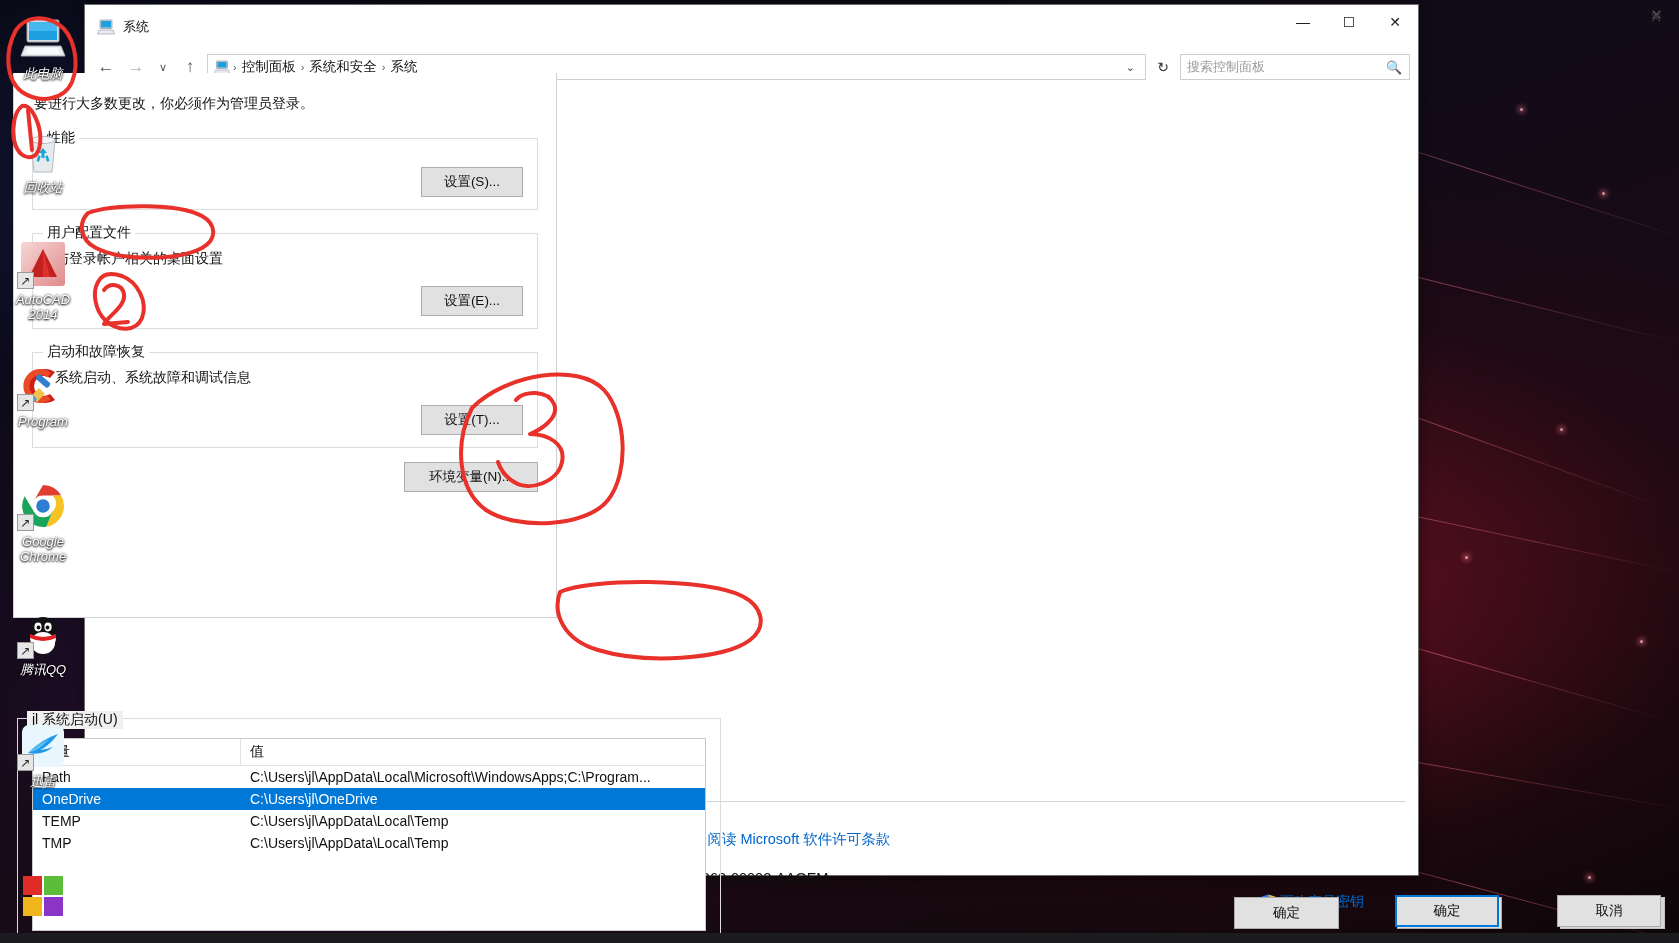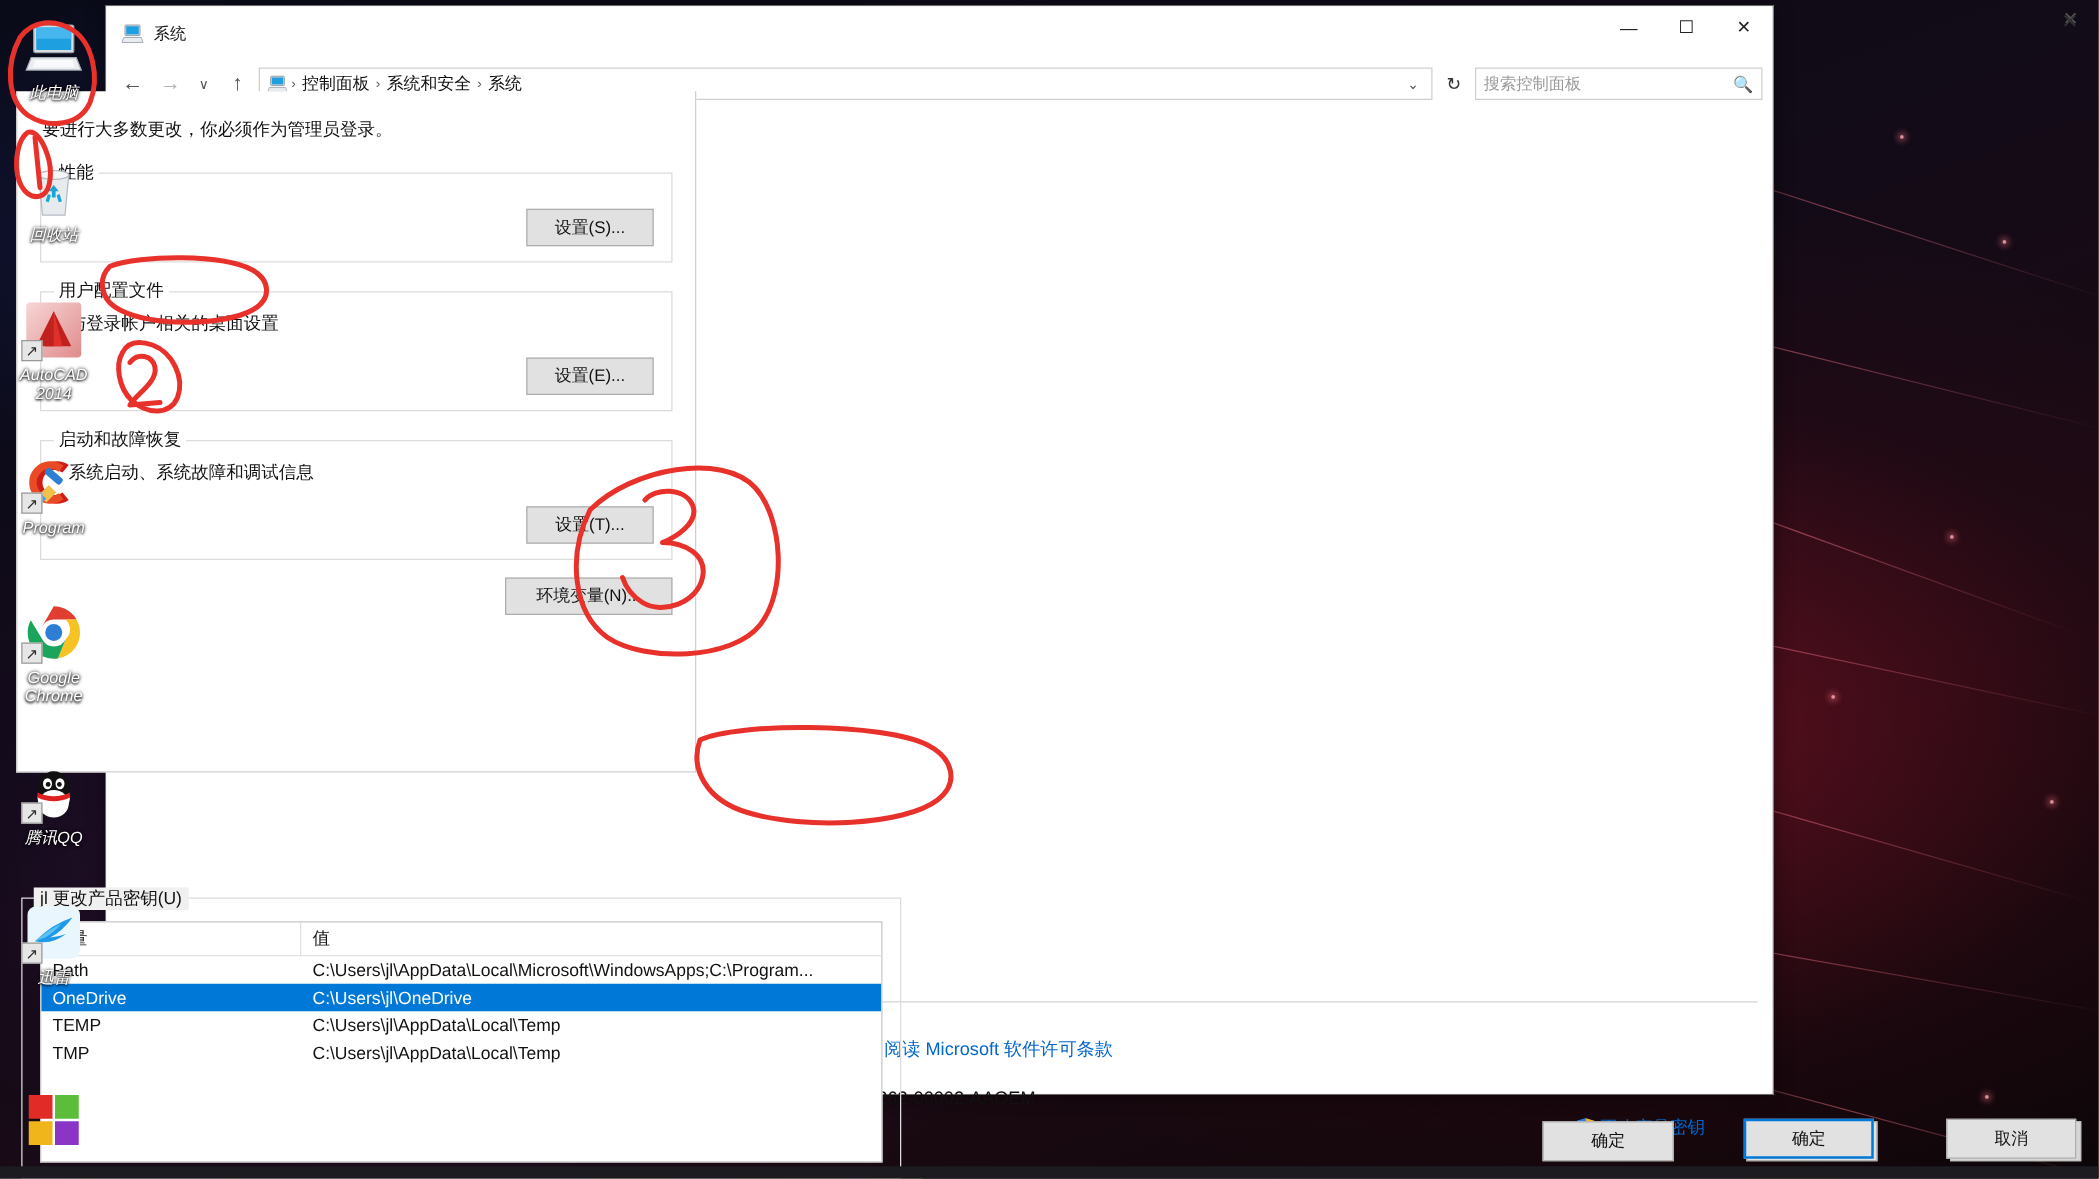--- a/index.html
+++ b/index.html
@@ -623,21 +623,21 @@
       <button class="btn">取消</button>
       <button class="btn disabled">应用(A)</button>
     </div>
   </div>
 
   <div id="envvars">
     <div class="dlg-title">环境变量</div>
     <div class="dlg-close">✕</div>
 
     <div class="env-group" style="margin-top:22px;">
-      <span class="legend">jl 更改产品密钥(U)</span>
+      <span class="legend">jl 系统启动(U)</span>
       <div class="grid" style="height:193px;">
         <div class="grid-head">
           <div class="col-var">变量</div>
           <div class="col-val">值</div>
         </div>
         <div class="grid-rows">
           <div class="grid-row">
             <div class="cell-var">Path</div>
             <div class="cell-val">C:\Users\jl\AppData\Local\Microsoft\WindowsApps;C:\Program...</div>
           </div>

